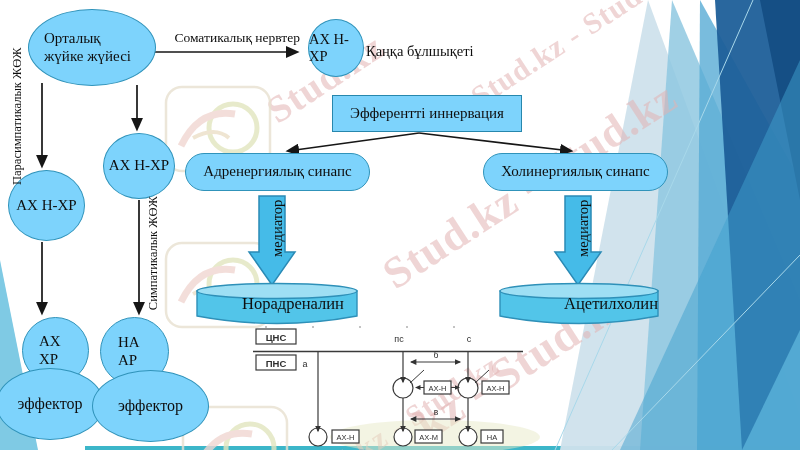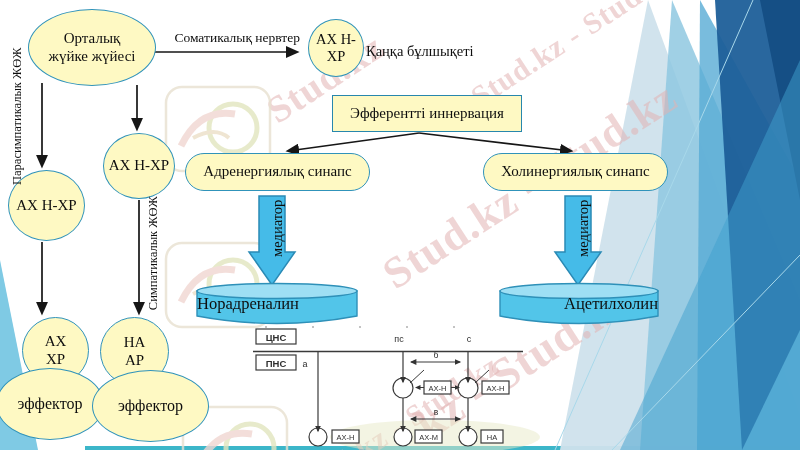--- a/index.html
+++ b/index.html
@@ -7,22 +7,22 @@
          font-family:"Liberation Serif","DejaVu Serif",serif;color:#0e0e0e;margin:0 auto;}
   svg{display:block}
   
   #deco-svg{position:absolute;left:0;top:0;z-index:1;pointer-events:none}
   .wm{position:absolute;z-index:2;font-weight:bold;color:rgba(226,178,178,0.55);
       transform:rotate(-33deg);white-space:nowrap;letter-spacing:1px;pointer-events:none}
   .hb{position:absolute;z-index:2;opacity:.8;pointer-events:none}
   .blob{position:absolute;z-index:2;border-radius:50%;background:rgba(232,233,200,0.5);pointer-events:none}
   #diagram-svg{position:absolute;left:0;top:0;z-index:3}
   
-  .node{position:absolute;z-index:4;background:#fef9c3;border:1.4px solid #3093ba;
-        display:flex;align-items:center;justify-content:center;text-align:center;
+  .node{position:absolute;z-index:4;background:#7dd3fc;border:1.4px solid #3093ba;
+        display:flex;align-items:center;justify-content:center;text-align:left;
         line-height:1.15;box-sizing:border-box}
   .ell{border-radius:50%}
   .lbl{position:absolute;z-index:4;line-height:1.1}
   .vert{position:absolute;z-index:4;transform:rotate(-90deg);transform-origin:center;
         text-align:center;white-space:nowrap;line-height:1}
   
   #node-central{left:28px;top:9px;width:128px;height:77px;font-size:15px;padding:0 15px}
   #node-ax-top{left:308px;top:19px;width:56px;height:58px;font-size:14.5px}
   #node-ax-left{left:8px;top:170px;width:77px;height:71px;font-size:15px}
   #node-ax-mid{left:103px;top:133px;width:72px;height:66px;font-size:15px}
@@ -33,21 +33,21 @@
   #node-efferent{left:332px;top:95px;width:190px;height:37px;font-size:15px;border-width:1.6px;border-color:#2787ad}
   #node-adren{left:185px;top:153px;width:185px;height:38px;border-radius:19px;font-size:15px}
   #node-cholin{left:483px;top:153px;width:185px;height:38px;border-radius:19px;font-size:15px}
   
   #lbl-somatic{left:150px;top:31px;width:150px;text-align:right;font-size:13.5px}
   #lbl-skeletal{left:366px;top:44px;font-size:14.5px;white-space:nowrap}
   #lbl-para{left:-57px;top:110px;width:148px;font-size:12.5px}
   #lbl-symp{left:93px;top:247px;width:120px;font-size:12.5px}
   #lbl-med-left{left:237px;top:221px;width:80px;font-size:14.5px}
   #lbl-med-right{left:543px;top:221px;width:80px;font-size:14.5px}
-  #lbl-nor{left:197px;top:295px;width:192px;font-size:16.5px}
+  #lbl-nor{left:197px;top:295px;width:192px;text-align:center;font-size:16.5px}
   #lbl-acet{left:500px;top:295px;width:158px;text-align:right;font-size:16.5px}
   
   #wm1{left:455px;top:18px;font-size:30px}
   #wm2{left:360px;top:160px;font-size:44px}
   #wm3{left:400px;top:335px;font-size:46px}
   #wm4{left:278px;top:410px;font-size:30px}
   #wm5{left:260px;top:56px;font-size:38px}
   
   #hb1{left:163px;top:84px}
   #hb2{left:163px;top:240px}

